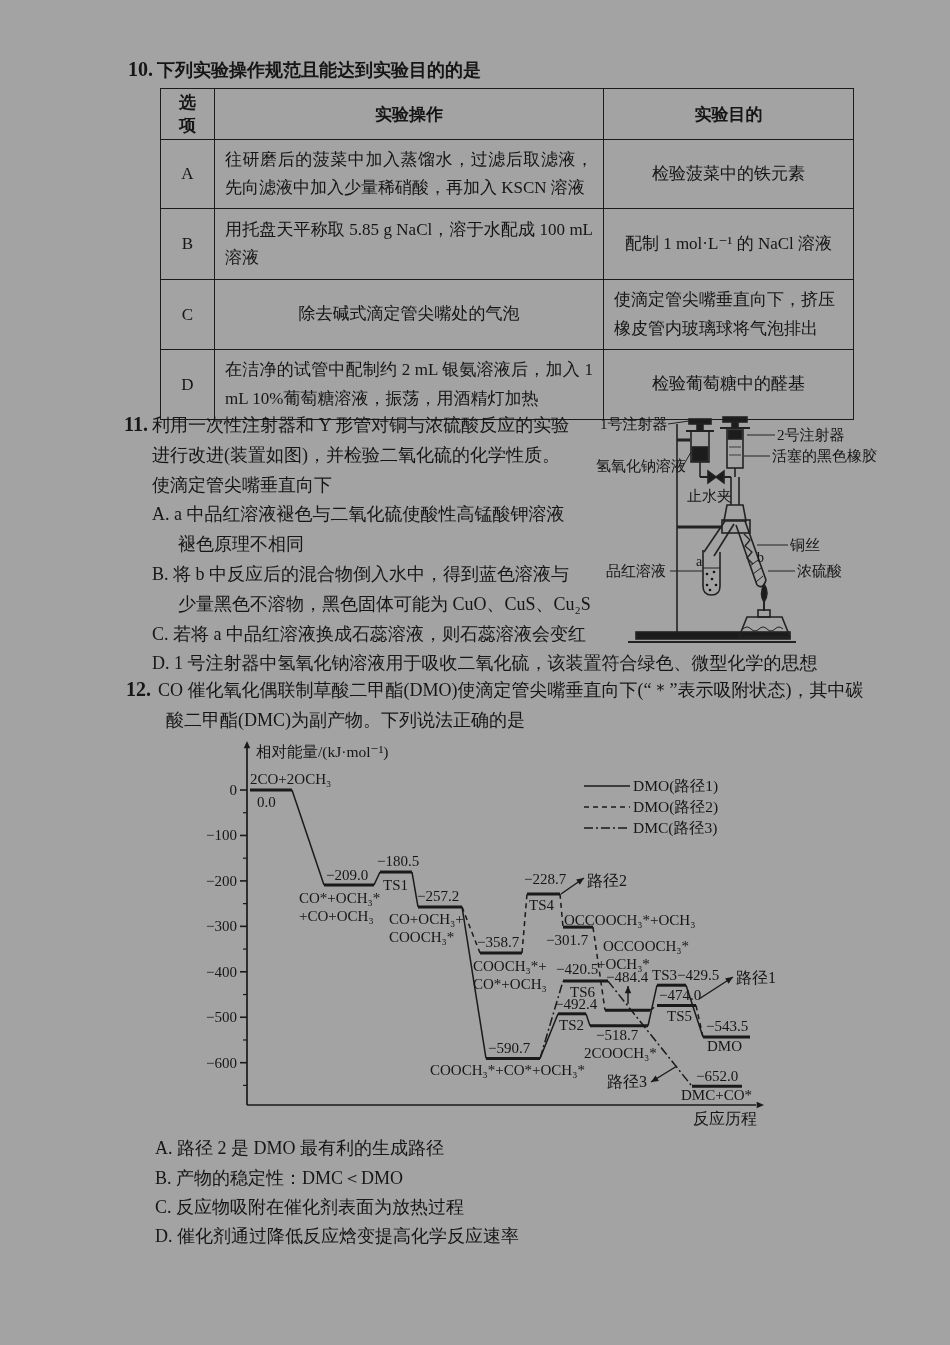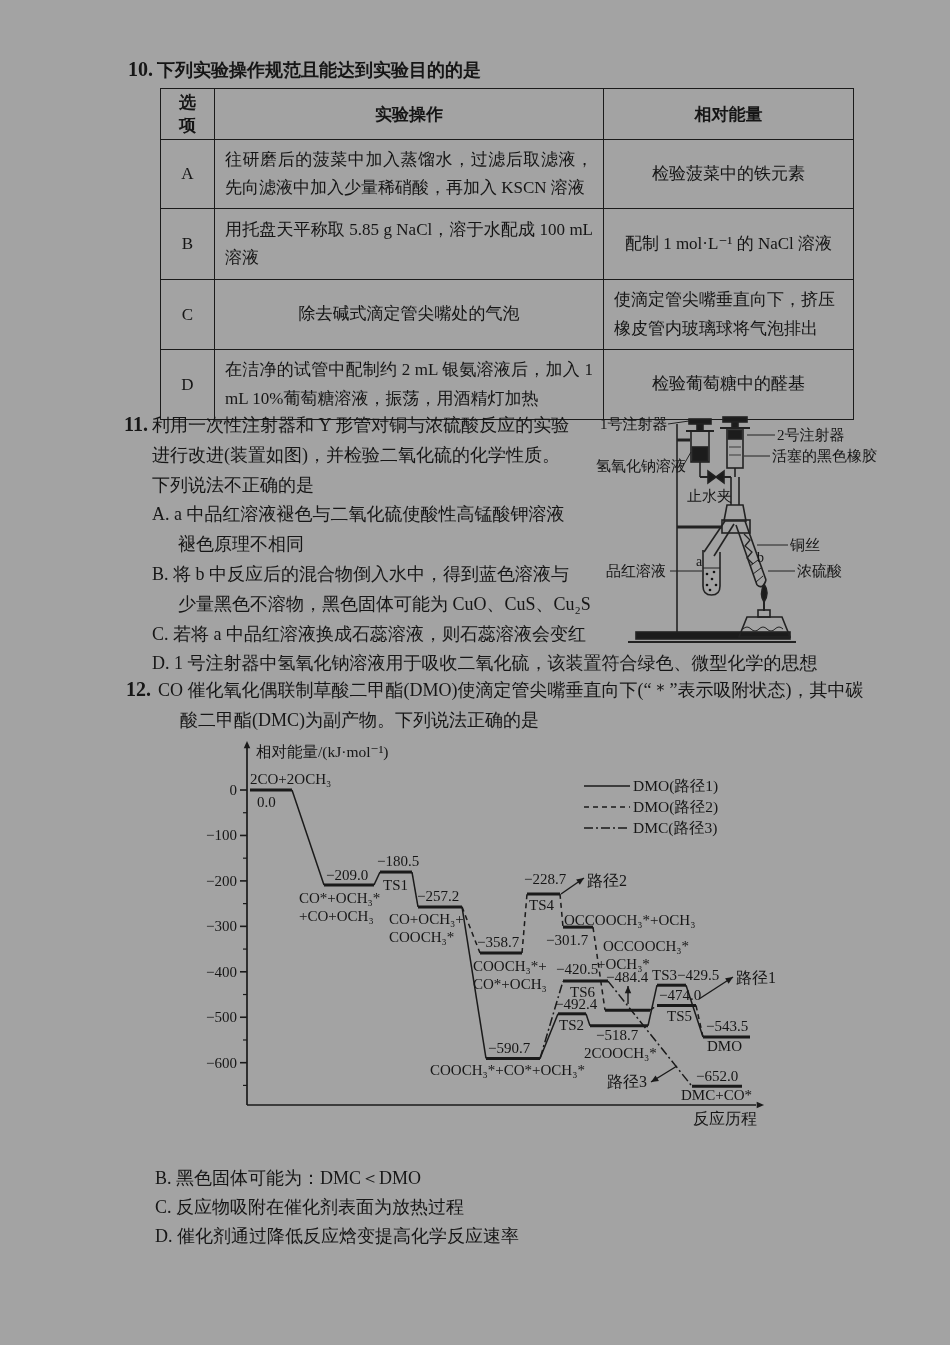--- a/index.html
+++ b/index.html
@@ -32,21 +32,21 @@
   <table class="qtable">
     <colgroup>
         <col style="width:54px">
         <col style="width:389px">
         <col style="width:250px">
       </colgroup>
     <thead>
       <tr>
         <th>选项</th>
         <th>实验操作</th>
-        <th>相对能量</th>
+        <th>实验目的</th>
       </tr>
     </thead>
     <tbody>
       <tr style="height:69px;">
         <td class="opt">A</td>
         <td class="op">往研磨后的菠菜中加入蒸馏水，过滤后取滤液，先向滤液中加入少量稀硝酸，再加入 KSCN 溶液</td>
         <td class="pu">检验菠菜中的铁元素</td>
       </tr>
       <tr style="height:71px;">
         <td class="opt">B</td>
@@ -62,21 +62,21 @@
         <td class="opt">D</td>
         <td class="op">在洁净的试管中配制约 2 mL 银氨溶液后，加入 1 mL 10%葡萄糖溶液，振荡，用酒精灯加热</td>
         <td class="pu">检验葡萄糖中的醛基</td>
       </tr>
     </tbody>
   </table>
 
   <span class="abs qnum" style="left:124px;top:413px;">11.</span>
   <span class="abs stem" style="left:152px;top:413px;">利用一次性注射器和 Y 形管对铜与浓硫酸反应的实验</span>
   <span class="abs stem" style="left:152px;top:443px;">进行改进(装置如图)，并检验二氧化硫的化学性质。</span>
-  <span class="abs stem" style="left:152px;top:473px;">下列说法不正确的是</span>
+  <span class="abs stem" style="left:152px;top:473px;">使滴定管尖嘴垂直向下</span>
   <span class="abs stem" style="left:152px;top:502px;">A. a 中品红溶液褪色与二氧化硫使酸性高锰酸钾溶液</span>
   <span class="abs stem" style="left:178px;top:532px;">褪色原理不相同</span>
   <span class="abs stem" style="left:178px;top:592px;">少量黑色不溶物，黑色固体可能为 CuO、CuS、Cu₂S</span>
   <span class="abs stem" style="left:152px;top:562px;">B. 将 b 中反应后的混合物倒入水中，得到蓝色溶液与</span>
   <span class="abs stem" style="left:152px;top:622px;">C. 若将 a 中品红溶液换成石蕊溶液，则石蕊溶液会变红</span>
   <span class="abs stem" style="left:152px;top:651px;">D. 1 号注射器中氢氧化钠溶液用于吸收二氧化硫，该装置符合绿色、微型化学的思想</span>
 
   <svg class="abs" style="left:592px;top:402px;" width="358" height="250" viewBox="592 402 358 250">
     <g stroke="#222" stroke-width="1.6" fill="none">
 
@@ -157,21 +157,21 @@
       <text x="790" y="550">铜丝</text>
       <text x="606" y="576">品红溶液</text>
       <text x="797" y="576">浓硫酸</text>
       <text x="696" y="566" font-size="14">a</text>
       <text x="757" y="562" font-size="14">b</text>
     </g>
   </svg>
 
   <span class="abs qnum" style="left:126px;top:678px;">12.</span>
   <span class="abs stem" style="left:158px;top:678px;">CO 催化氧化偶联制草酸二甲酯(DMO)使滴定管尖嘴垂直向下(“＊”表示吸附状态)，其中碳</span>
-  <span class="abs stem" style="left:172px;top:708px;padding-left:8px;">酸二甲酯(DMC)为副产物。下列说法正确的是</span>
+  <span class="abs stem" style="left:158px;top:708px;padding-left:8px;">酸二甲酯(DMC)为副产物。下列说法正确的是</span>
 
   <svg id="chart-svg" class="abs" style="left:170px;top:732px;" width="620" height="402" viewBox="170 732 620 402">
       <line x1="247" y1="1105" x2="247" y2="748" stroke="#1a1a1a" stroke-width="1.7"></line>
       <polygon points="247,741 250.26208362447656,748.3047115224985 243.73791637552344,748.3047115224985" fill="#1a1a1a"></polygon>
       <line x1="247" y1="1105" x2="756" y2="1105" stroke="#1a1a1a" stroke-width="1.7"></line>
       <polygon points="764,1105 756.6952884775015,1108.2620836244766 756.6952884775015,1101.7379163755234" fill="#1a1a1a"></polygon>
       <line x1="247" y1="790" x2="240" y2="790" stroke="#1a1a1a" stroke-width="1.6"></line>
       <text x="237" y="795" text-anchor="end" font-size="15">0</text>
       <line x1="247" y1="835.45" x2="240" y2="835.45" stroke="#1a1a1a" stroke-width="1.6"></line>
       <text x="237" y="840.45" text-anchor="end" font-size="15">−100</text>
@@ -273,17 +273,18 @@
       <line x1="561" y1="894" x2="584" y2="878" stroke="#1a1a1a" stroke-width="1.4"></line>
       <polygon points="584,878 579.8663844291113,884.8493227630261 576.1406641981658,879.4935999310419" fill="#1a1a1a"></polygon>
       <line x1="699" y1="999" x2="733" y2="977" stroke="#1a1a1a" stroke-width="1.4"></line>
       <polygon points="733,977 728.6393132975577,983.7070419324127 725.095051100652,978.2295458099222" fill="#1a1a1a"></polygon>
       <line x1="677" y1="1066" x2="651" y2="1082" stroke="#1a1a1a" stroke-width="1.4"></line>
       <polygon points="651,1082 655.5114686893734,1075.3934388472667 658.9307679491533,1080.9498001444092" fill="#1a1a1a"></polygon>
       <line x1="628" y1="1004" x2="628" y2="986" stroke="#1a1a1a" stroke-width="1.4"></line>
       <polygon points="628,986 631.2620836244765,993.3047115224985 624.7379163755235,993.3047115224985" fill="#1a1a1a"></polygon>
     </svg>
 
-  <span class="abs stem" style="left:155px;top:1166px;">B. 黑色固体可能为：DMC＜DMO</span>
+  <span class="abs stem" style="left:155px;top:1136px;">A. 路径 2 是 DMO 最有利的生成路径</span>
+  <span class="abs stem" style="left:155px;top:1166px;">B. 产物的稳定性：DMC＜DMO</span>
   <span class="abs stem" style="left:155px;top:1195px;">C. 反应物吸附在催化剂表面为放热过程</span>
   <span class="abs stem" style="left:155px;top:1224px;">D. 催化剂通过降低反应焓变提高化学反应速率</span>
 
 </div>
 
 </body></html>

